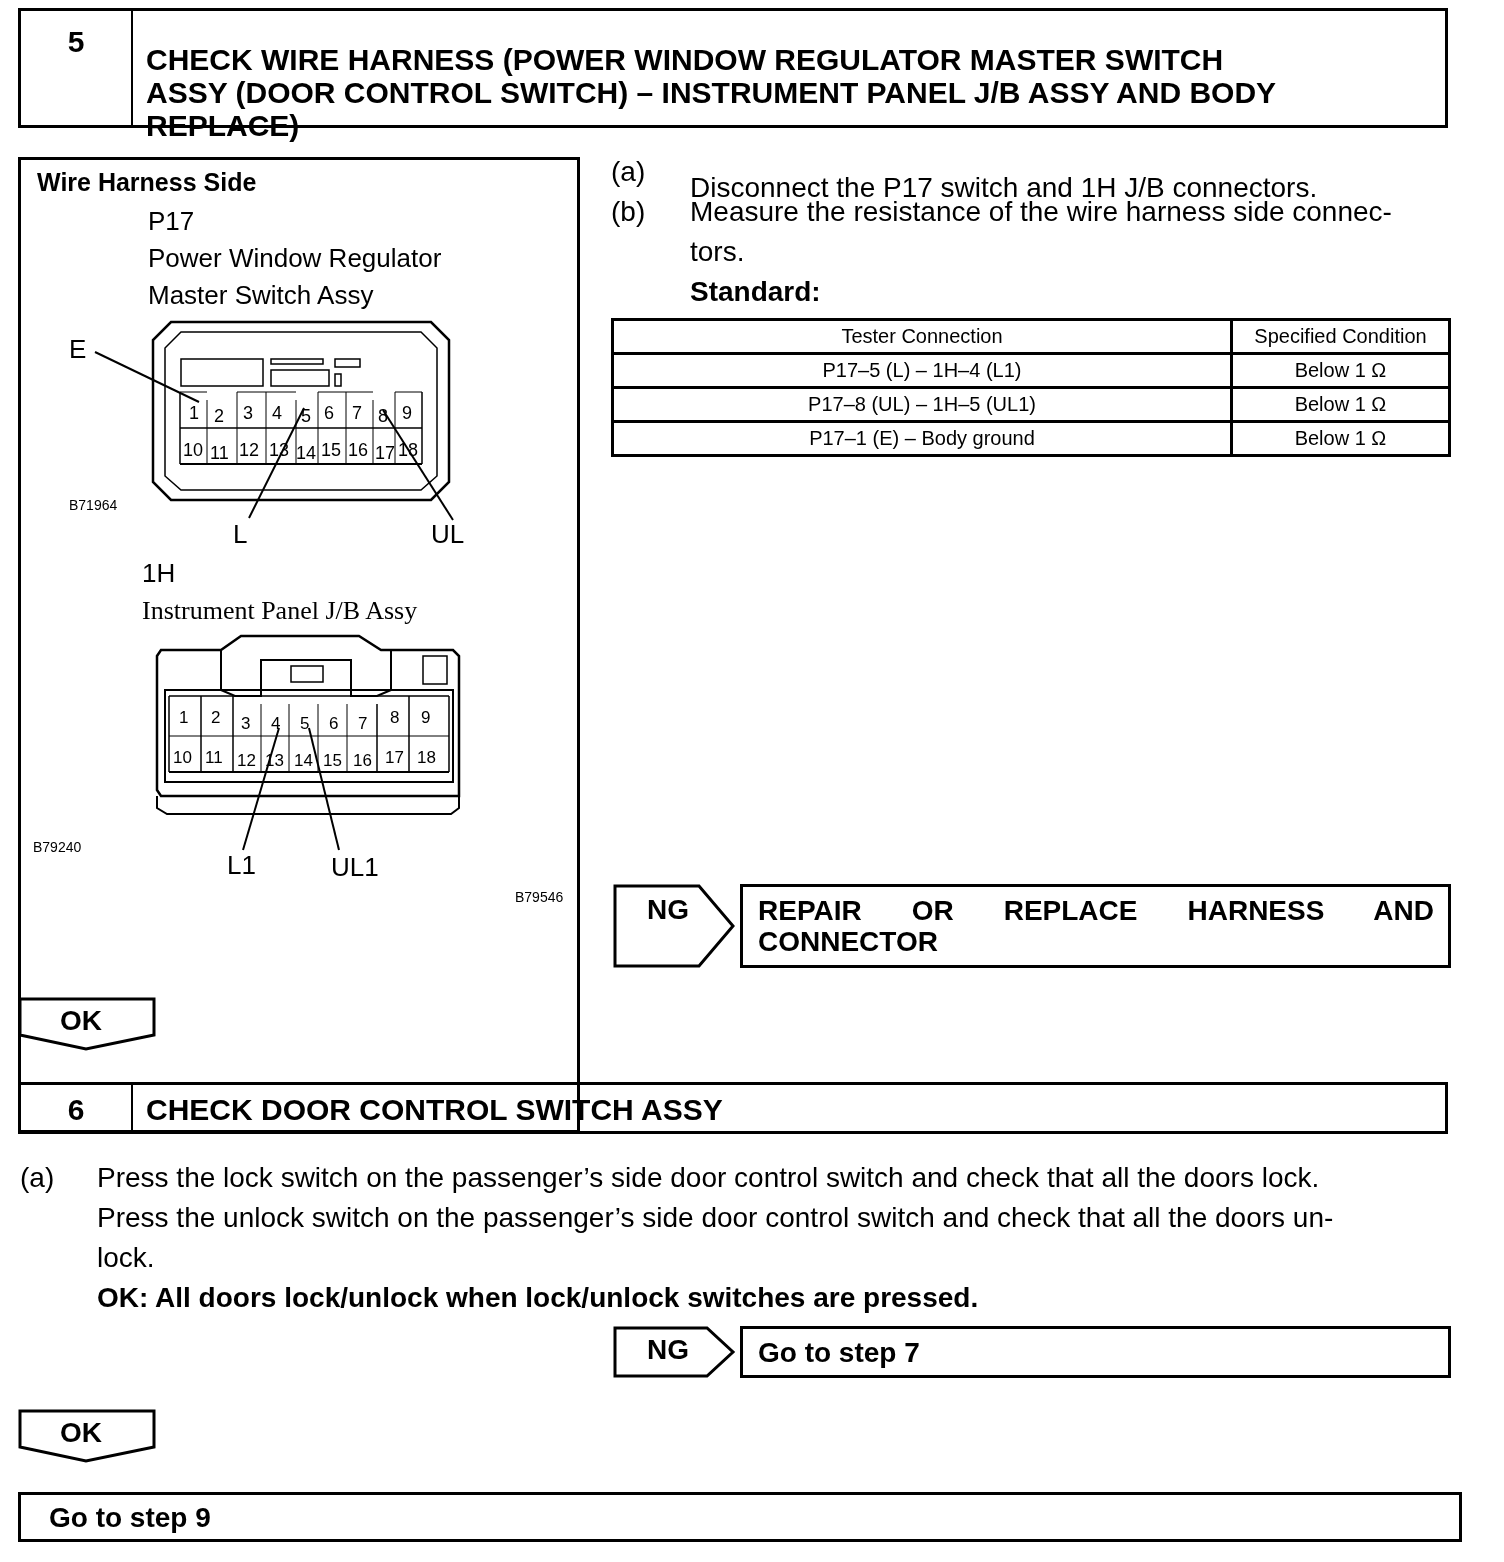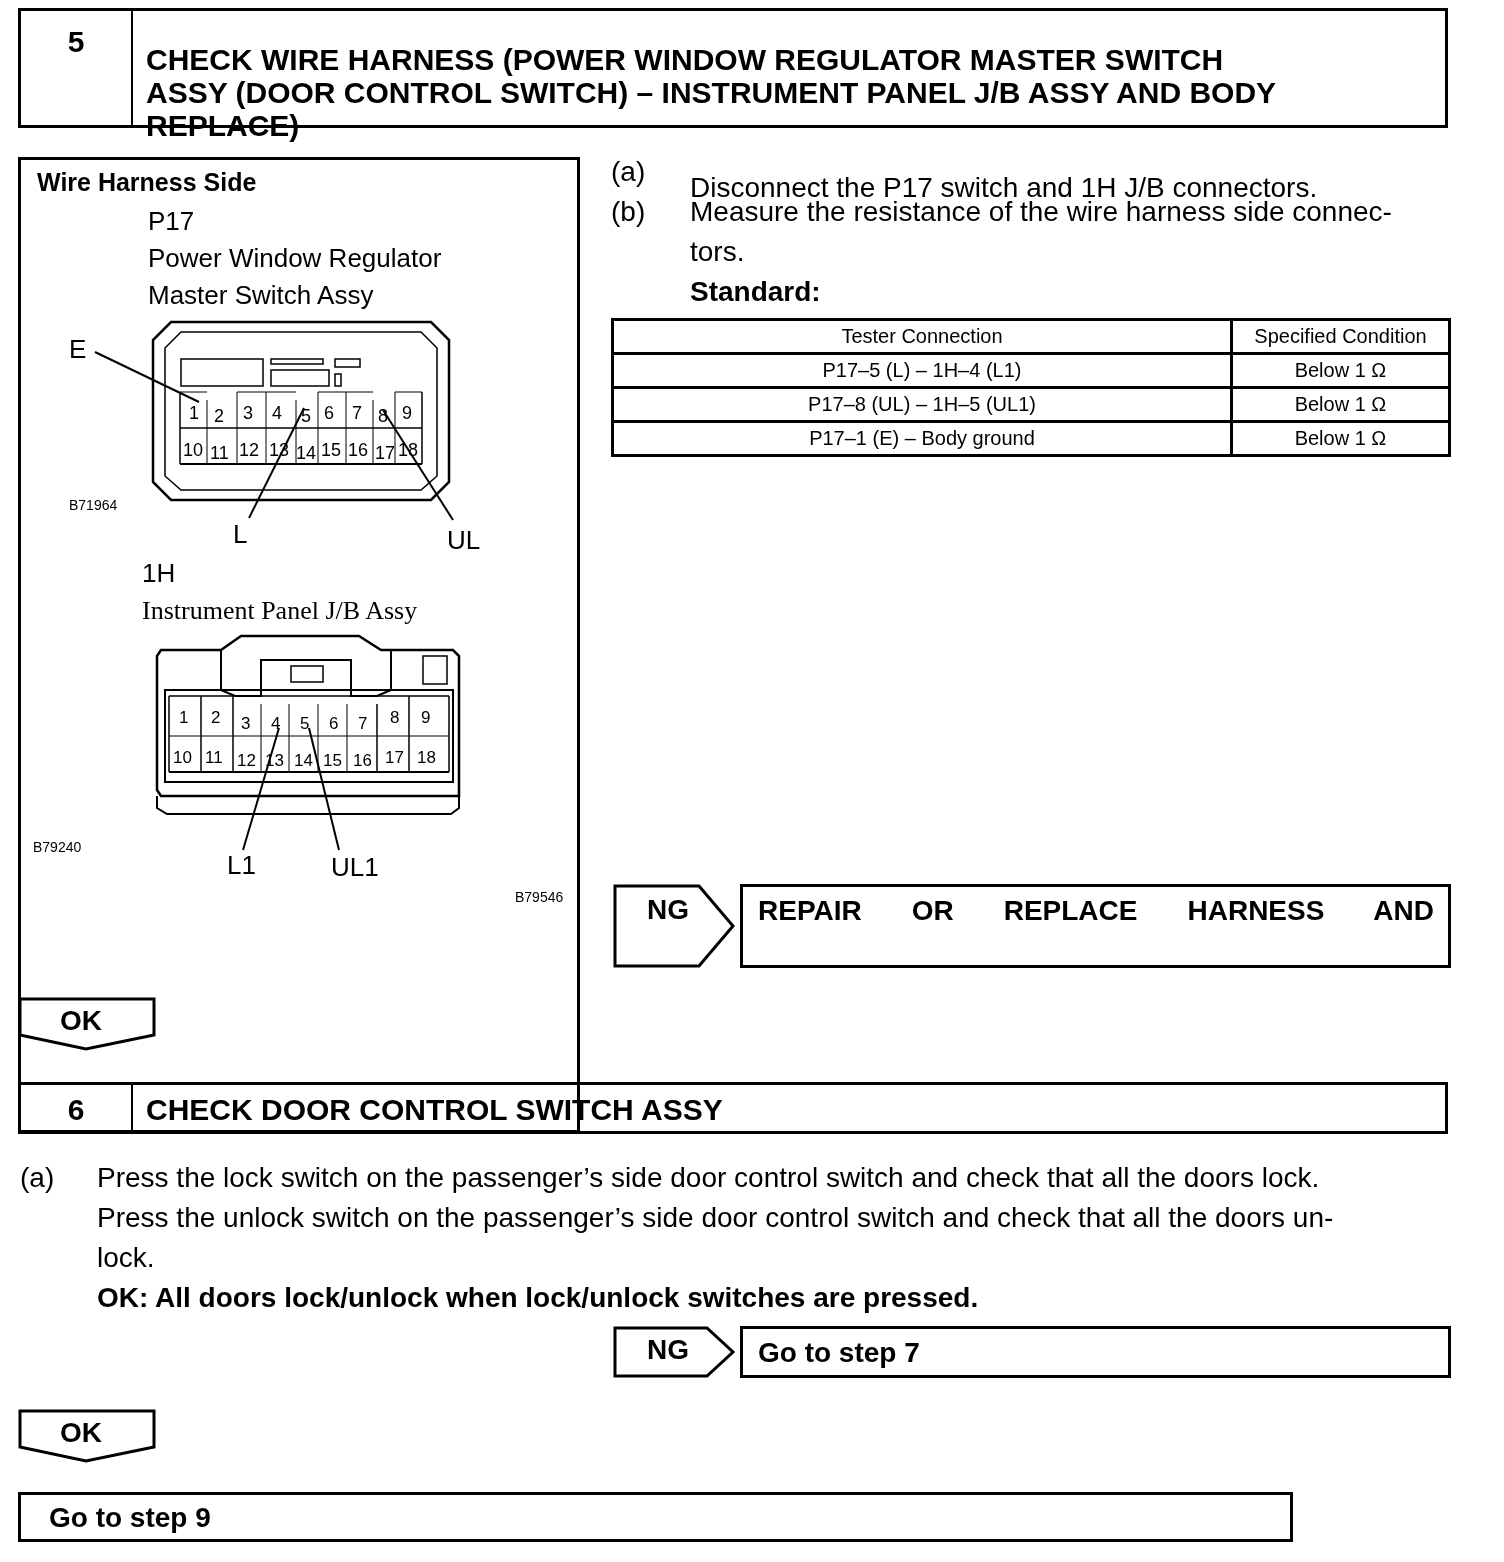--- a/index.html
+++ b/index.html
@@ -131,21 +131,21 @@
         <text x="396" y="603">18</text>
     </g>
     <g stroke="#000" stroke-width="2" fill="none">
       <line x1="258" y1="568" x2="222" y2="690"></line>
       <line x1="288" y1="568" x2="318" y2="690"></line>
     </g>
   </svg>
 
   <div class="lbl" style="left:48px;top:174px;">E</div>
   <div class="lbl" style="left:212px;top:359px;">L</div>
-  <div class="lbl" style="left:426px;top:359px;margin-top:6px;">UL</div>
+  <div class="lbl" style="left:410px;top:359px;">UL</div>
   <div class="smallcode" style="left:12px;top:337px;margin-left:36px;">B71964</div>
 
   <div class="lbl" style="left:121px;top:398px;">1H</div>
   <div class="lbl" style="left:121px;top:436px;font-family:Liberation Serif, serif;">Instrument Panel J/B Assy</div>
   <div class="lbl" style="left:206px;top:690px;">L1</div>
   <div class="lbl" style="left:310px;top:692px;">UL1</div>
   <div class="smallcode" style="left:12px;top:679px;">B79240</div>
   <div class="smallcode" style="left:494px;top:729px;">B79546</div>
 </div>
 
@@ -178,20 +178,21 @@
   </table>
 
 <div class="abs" style="left:613px;top:884px;width:124px;height:84px;">
   <svg width="124" height="84" class="abs" style="left:0;top:0;">
     <path d="M2,2 L86,2 L120,42 L86,82 L2,82 Z" fill="none" stroke="#000" stroke-width="3"></path>
   </svg>
   <div class="abs bold" style="left:34px;top:10px;font-size:28px;">NG</div>
 </div>
 <div class="outbox" style="left:740px;top:884px;width:711px;height:84px;padding:8px 14px 0 15px;line-height:31px;">
   <div style="text-align:justify;text-align-last:justify;">REPAIR OR REPLACE HARNESS AND</div>
+  <div>CONNECTOR</div>
 </div>
 
 <div class="abs" style="left:18px;top:997px;width:138px;height:54px;">
   <svg width="138" height="54" class="abs" style="left:0;top:0;">
     <path d="M2,2 L136,2 L136,38 L68,52 L2,38 Z" fill="none" stroke="#000" stroke-width="3"></path>
   </svg>
   <div class="abs bold" style="left:42px;top:8px;font-size:28px;">OK</div>
 </div>
 
 <div class="stepbox" style="top:1082px;height:52px;">
@@ -215,15 +216,15 @@
   <div>Go to step 7</div>
 </div>
 
 <div class="abs" style="left:18px;top:1409px;width:138px;height:54px;">
   <svg width="138" height="54" class="abs" style="left:0;top:0;">
     <path d="M2,2 L136,2 L136,38 L68,52 L2,38 Z" fill="none" stroke="#000" stroke-width="3"></path>
   </svg>
   <div class="abs bold" style="left:42px;top:8px;font-size:28px;">OK</div>
 </div>
 
-<div class="outbox" style="left:18px;top:1492px;width:1275px;height:50px;padding:7px 0 0 28px;">
+<div class="outbox" style="left:18px;top:1492px;width:1444px;height:50px;padding:7px 0 0 28px;">
   <div>Go to step 9</div>
 </div>
 
 </body></html>

